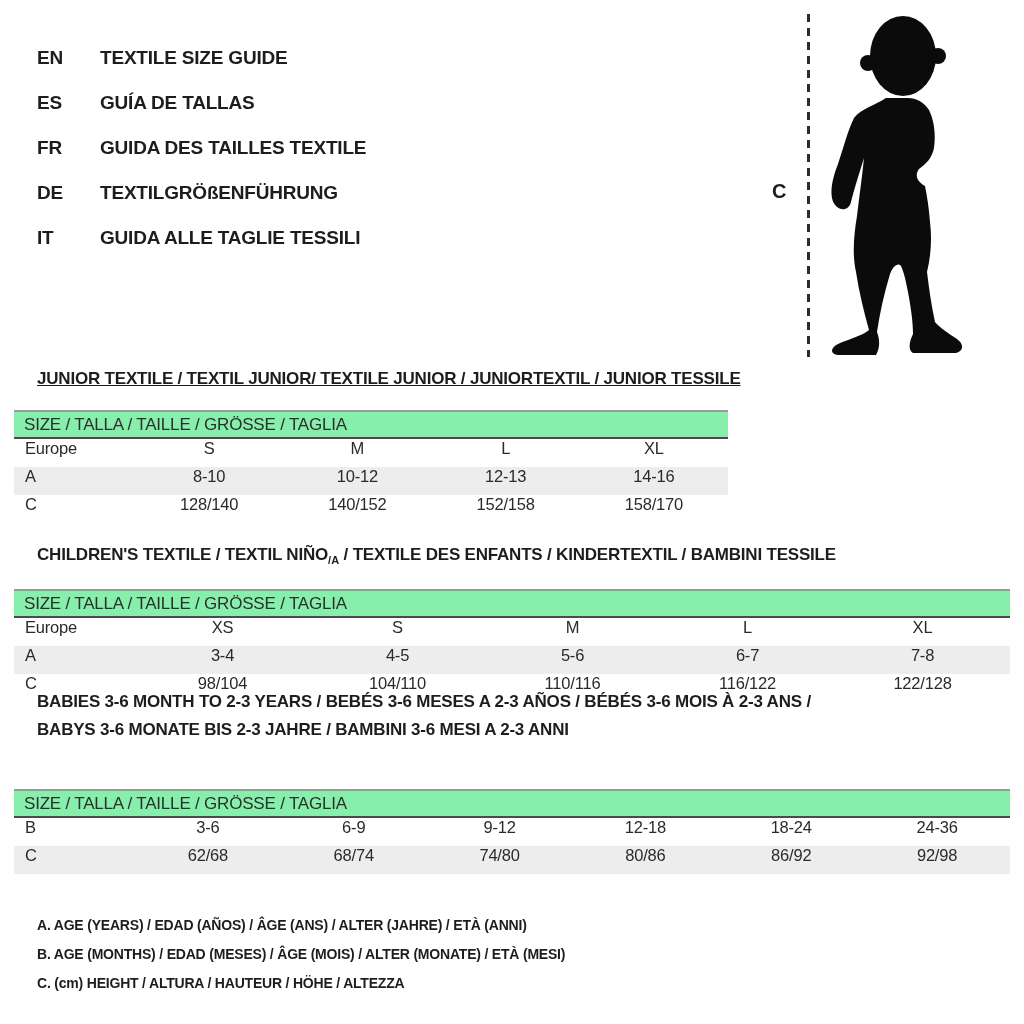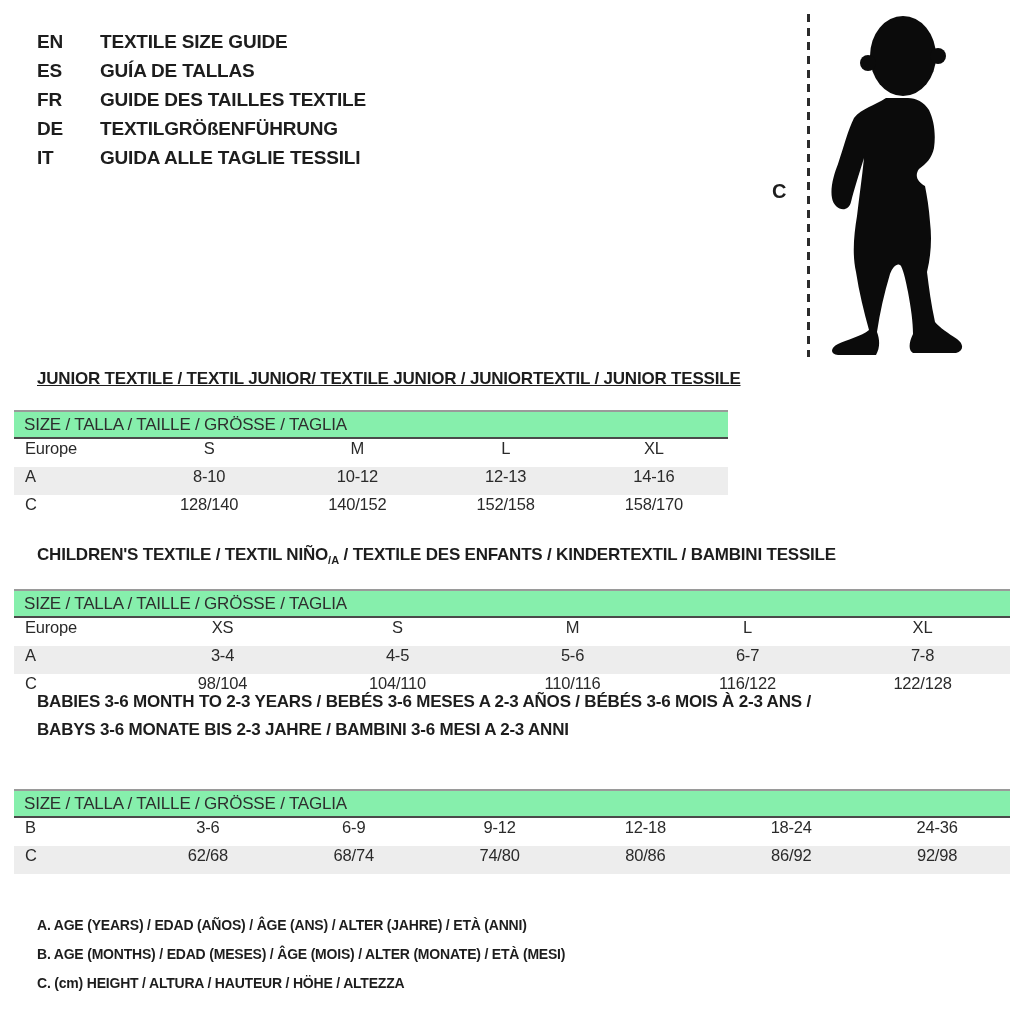--- a/index.html
+++ b/index.html
@@ -8,21 +8,21 @@
     background:#ffffff;
     font-family:"Liberation Sans", sans-serif;
     color:#1d1d1d;
     position:relative;
     overflow:hidden;
   }
   .page{position:absolute;inset:0;background:#ffffff;}
 
   
   .lang-block{position:absolute;left:37px;top:27px;}
-  .lang-row{display:flex;height:29px;align-items:center;font-weight:bold;font-size:19px;letter-spacing:-0.2px;}
+  .lang-row{display:flex;height:29px;align-items:center;font-weight:bold;font-size:19px;letter-spacing:-0.2px;margin-top:16px;}
   .lang-code{width:63px;flex:none;}
   .lang-label{white-space:nowrap;}
 
   
   .fig-dash{
     position:absolute;left:807px;top:14px;width:3px;height:343px;
     background:repeating-linear-gradient(to bottom,#2b2b2b 0 8px,transparent 8px 14px);
   }
   .fig-c{position:absolute;left:772px;top:180px;font-size:20px;font-weight:bold;}
   .fig-svg{position:absolute;left:818px;top:6px;}
@@ -63,21 +63,21 @@
     <div class="lang-row">
       <span class="lang-code">EN</span>
       <span class="lang-label">TEXTILE SIZE GUIDE</span>
     </div>
     <div class="lang-row">
       <span class="lang-code">ES</span>
       <span class="lang-label">GUÍA DE TALLAS</span>
     </div>
     <div class="lang-row">
       <span class="lang-code">FR</span>
-      <span class="lang-label">GUIDE DES TAILLES TEXTILE</span>
+      <span class="lang-label">GUIDA DES TAILLES TEXTILE</span>
     </div>
     <div class="lang-row">
       <span class="lang-code">DE</span>
       <span class="lang-label">TEXTILGRÖßENFÜHRUNG</span>
     </div>
     <div class="lang-row">
       <span class="lang-code">IT</span>
       <span class="lang-label">GUIDA ALLE TAGLIE TESSILI</span>
     </div>
   </div>

